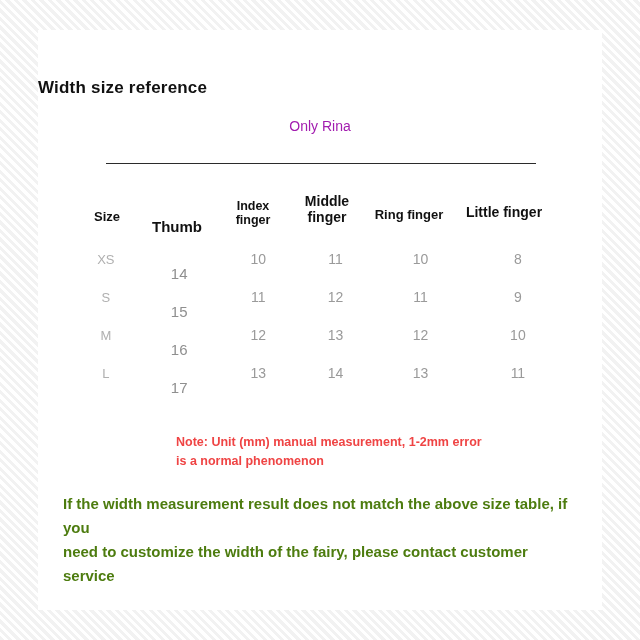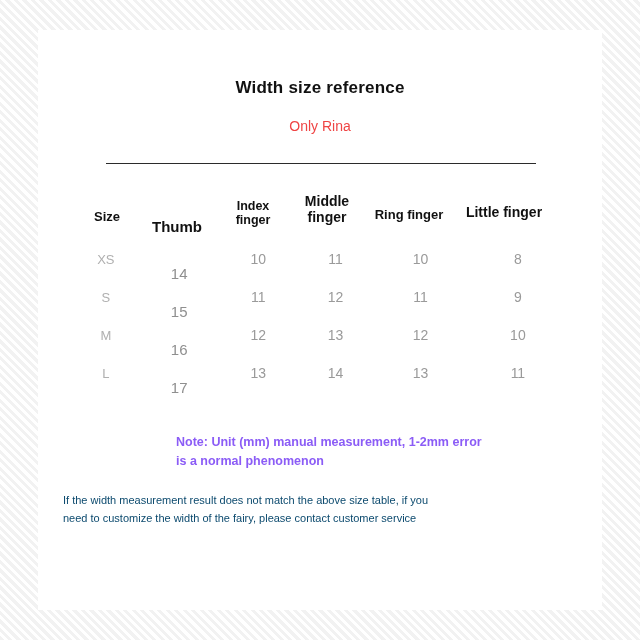--- a/index.html
+++ b/index.html
@@ -28,34 +28,34 @@
     width: 564px;
     height: 580px;
     background: #ffffff;
     box-shadow: 0 0 0 0 rgba(0,0,0,0);
   }
   .title {
     position: absolute;
     left: 0;
     top: 48px;
     width: 100%;
-    text-align: center;
+    text-align: left;
     font-size: 17px;
     font-weight: bold;
     color: #111111;
     letter-spacing: .2px;
   }
   .subtitle {
     position: absolute;
     left: 0;
     top: 88px;
     width: 100%;
     text-align: center;
     font-size: 14px;
-    color: #ef4444;
+    color: #a21caf;
   }
   .rule {
     position: absolute;
     left: 68px;
     top: 133px;
     width: 430px;
     height: 1px;
     background: #2b2b2b;
   }
   
@@ -107,31 +107,31 @@
   .body-row .c4 { font-size: 14px; color: #9a9a9a; }
   .body-row .c5 { font-size: 14px; color: #9a9a9a; }
 
   .note {
     position: absolute;
     left: 138px;
     top: 403px;
     width: 400px;
     font-size: 12.5px;
     font-weight: bold;
-    color: #8b5cf6;
+    color: #ef4444;
     line-height: 1.55;
   }
   .footer {
     position: absolute;
     left: 25px;
     top: 462px;
     width: 520px;
-    font-size: 11px;
-    font-weight: normal;
-    color: #0c4a6e;
+    font-size: 15px;
+    font-weight: bold;
+    color: #4d7c0f;
     line-height: 1.6;
     text-align: left;
   }
 </style>
 </head>
 <body>
 
 <div id="page">
   <div id="card">
 

